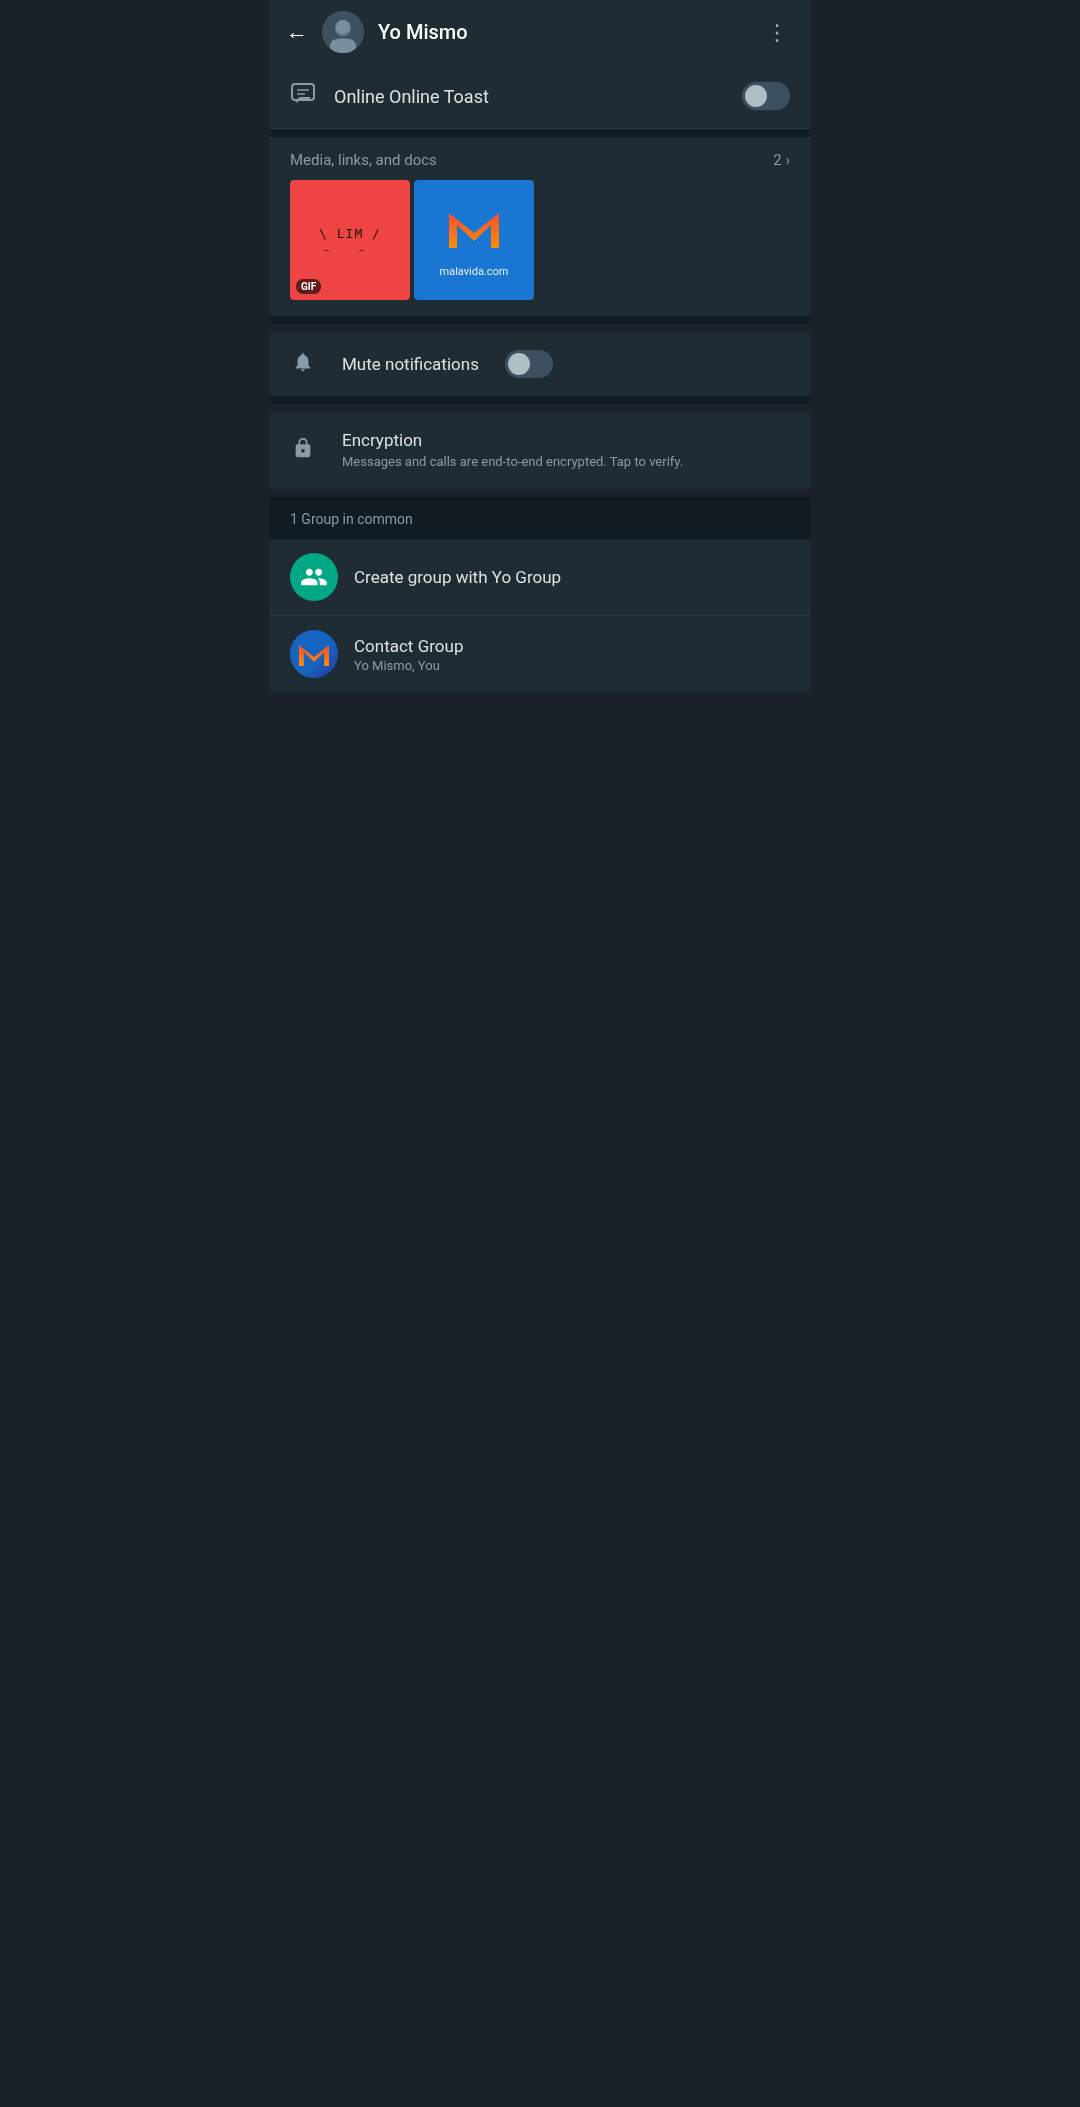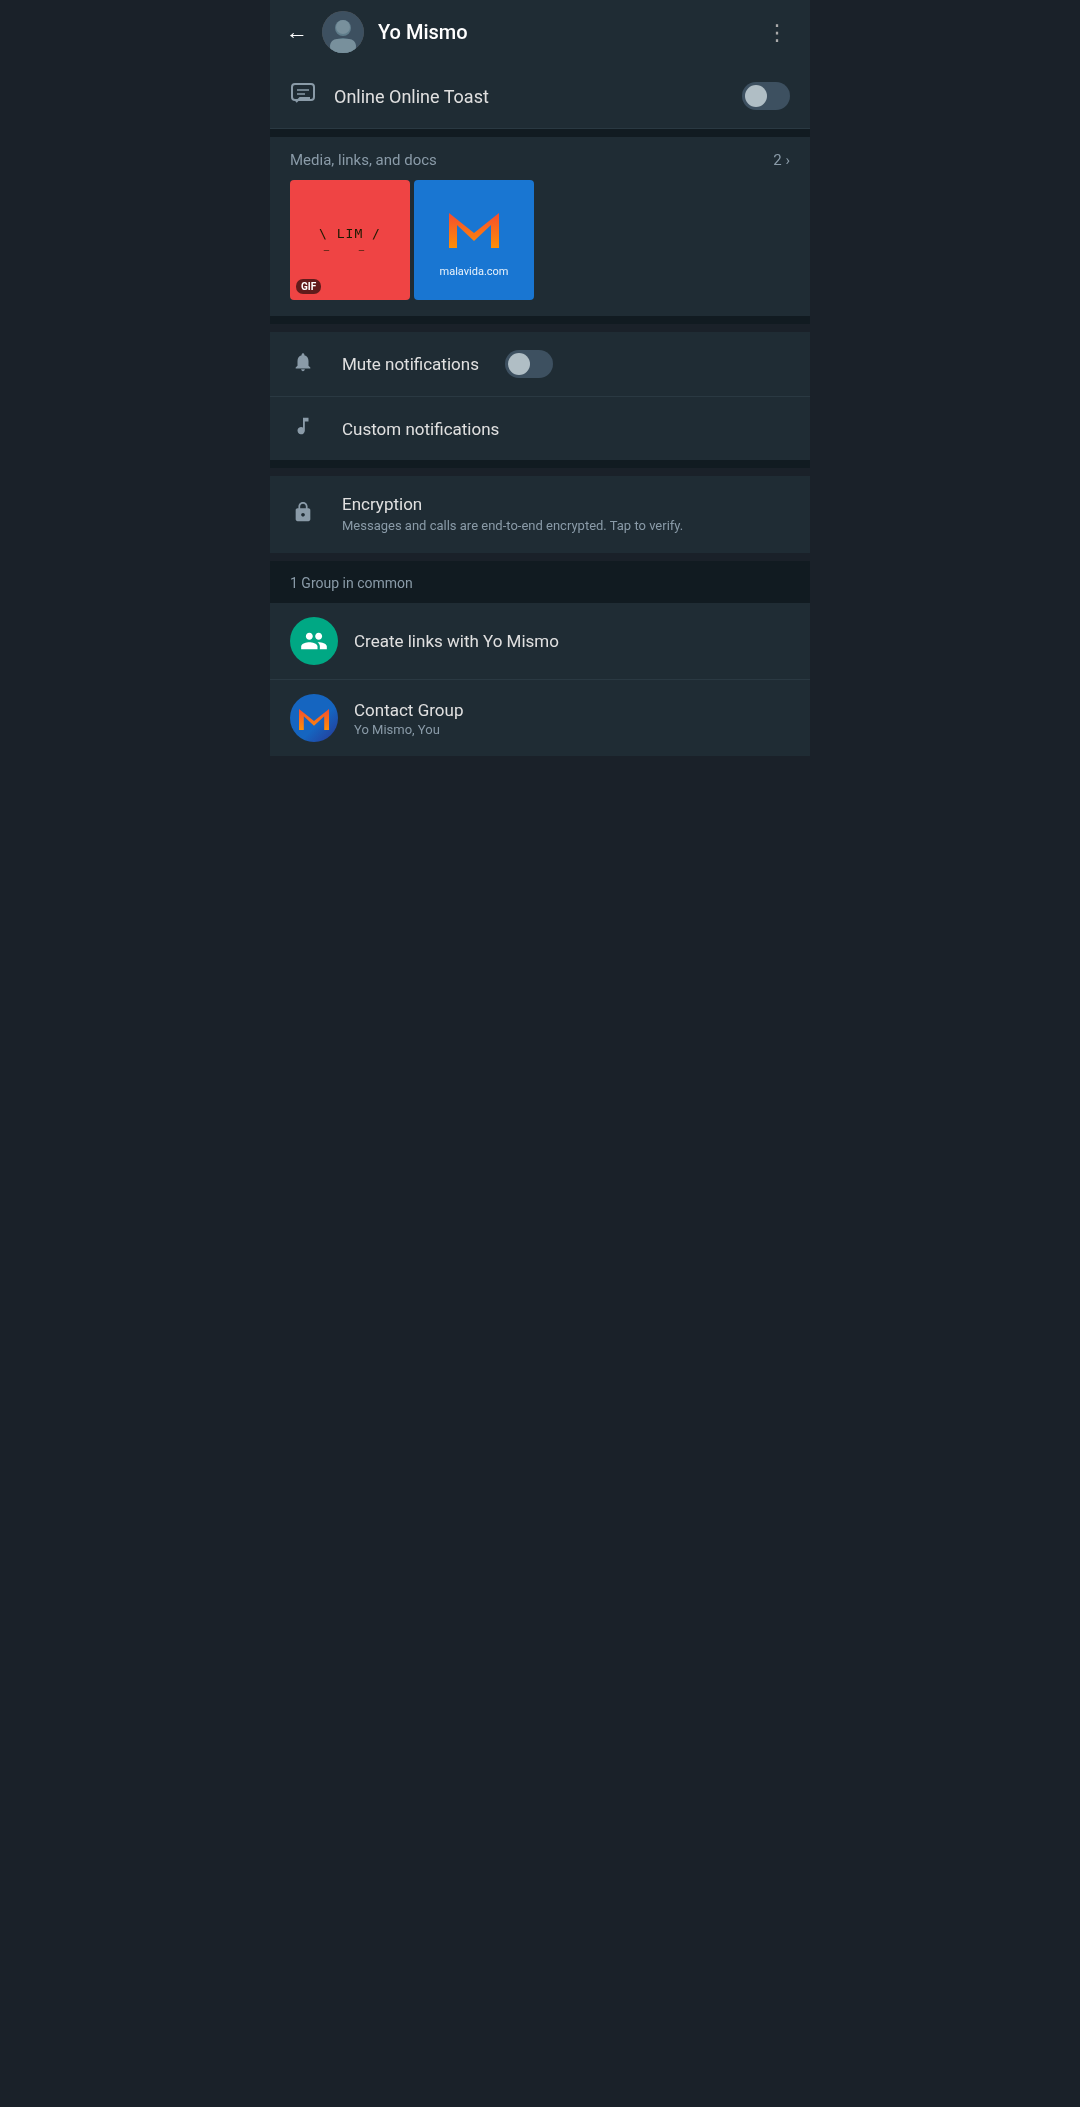--- a/index.html
+++ b/index.html
@@ -414,28 +414,20 @@
         <path d="M12 22c1.1 0 2-.9 2-2H10c0 1.1.9 2 2 2zm6-6V11c0-3.07-1.64-5.64-4.5-6.32V4c0-.83-.67-1.5-1.5-1.5s-1.5.67-1.5 1.5v.68C7.63 5.36 6 7.92 6 11v5l-2 2v1h16v-1l-2-2z"></path>
       </svg>
     </span>
     <span class="settings-row-label">Mute notifications</span>
     <label class="toggle settings-row-toggle">
       <input type="checkbox" style="">
       <span class="toggle-slider off"></span>
     </label>
   </div>
 
-  <div class="settings-row">
-    <span class="settings-icon">
-      <svg width="22" height="22" viewBox="0 0 24 24" fill="#8a9ba8" xmlns="http://www.w3.org/2000/svg">
-        <path d="M12 3v10.55A4 4 0 1 0 14 17V7h4V3h-6z"></path>
-      </svg>
-    </span>
-    <span class="settings-row-label">Custom notifications</span>
-  </div>
 
 
 </div>
 
 <div class="section-divider"></div>
 
 <div class="settings-section">
 
   <div class="settings-row">
     <span class="settings-icon">
@@ -457,21 +449,21 @@
 </div>
 
 <div class="settings-section" style="margin-top:0;">
 
   <div class="group-row">
     <div class="group-avatar create-group">
       <svg width="28" height="28" viewBox="0 0 24 24" fill="#fff" xmlns="http://www.w3.org/2000/svg">
         <path d="M16 11c1.66 0 2.99-1.34 2.99-3S17.66 5 16 5c-1.66 0-3 1.34-3 3s1.34 3 3 3zm-8 0c1.66 0 2.99-1.34 2.99-3S9.66 5 8 5C6.34 5 5 6.34 5 8s1.34 3 3 3zm0 2c-2.33 0-7 1.17-7 3.5V19h14v-2.5c0-2.33-4.67-3.5-7-3.5zm8 0c-.29 0-.62.02-.97.05 1.16.84 1.97 1.97 1.97 3.45V19h6v-2.5c0-2.33-4.67-3.5-7-3.5z"></path>
       </svg>
     </div>
-    <span class="group-name">Create links with Yo Mismo</span>
+    <span class="group-name">Create group with Yo Group</span>
   </div>
 
   <div class="group-row">
     <div class="group-avatar malavida-group">
       <svg width="36" height="30" viewBox="0 0 60 50" xmlns="http://www.w3.org/2000/svg">
         <polygon points="5,45 5,10 30,30 55,10 55,45 47,45 47,22 30,38 13,22 13,45" fill="url(#malGrad2)"></polygon>
         <defs>
           <linearGradient id="malGrad2" x1="30" y1="5" x2="30" y2="50" gradientUnits="userSpaceOnUse">
             <stop offset="0%" stop-color="#f44336"></stop>
             <stop offset="100%" stop-color="#ff9800"></stop>

